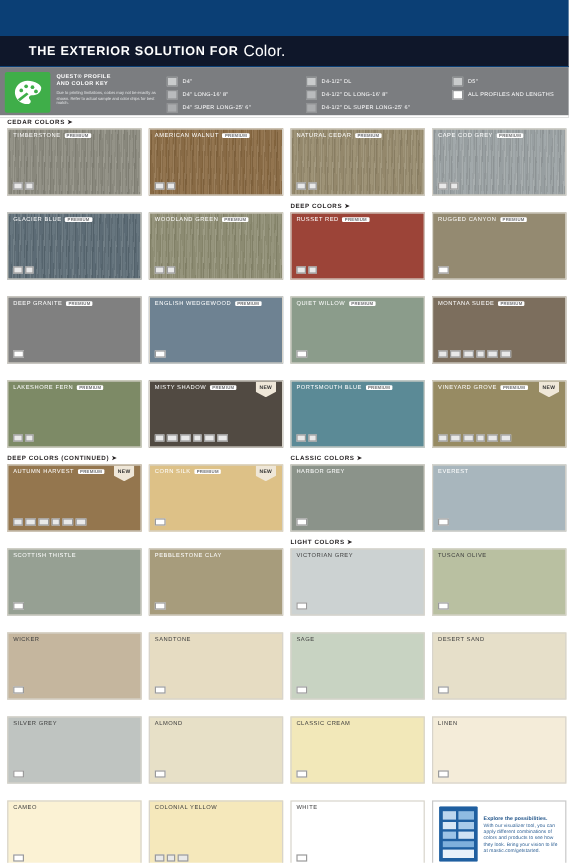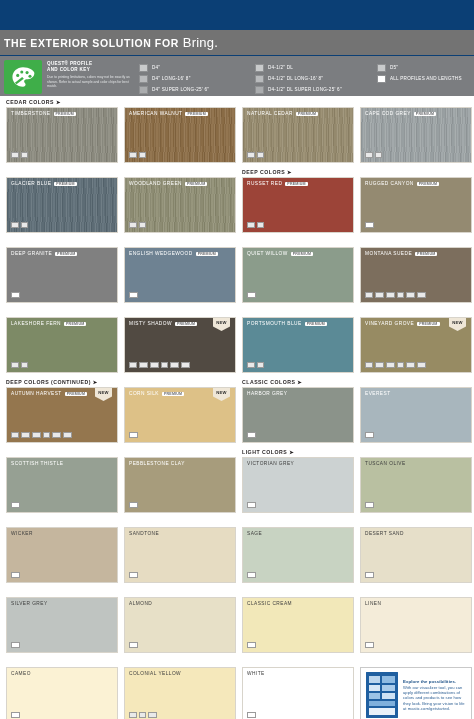--- a/index.html
+++ b/index.html
@@ -7,22 +7,22 @@
     width: 474px; height: 719px;
     background: #ffffff;
     font-family: "Liberation Sans", sans-serif;
     overflow: hidden;
   }
   .page { position: relative; width: 474px; height: 719px; background:#fff; }
 
   
   .topbar { height: 30px; background:#0b3f75; }
   .titlebar {
-    height: 26px; background:#737373;
-    display:flex; align-items:center; padding-left:4px;
+    height: 26px; background:#0f172a;
+    display:flex; align-items:center; padding-left:24px;
     border-bottom: 1px solid #0b3f75;
   }
   .title-strong {
     color:#ffffff; font-size:10.5px; font-weight:bold;
     letter-spacing:0.6px; text-transform:uppercase;
   }
   .title-light {
     color:#ffffff; font-size:13px; font-weight:normal;
     letter-spacing:0.2px; margin-left:4px;
   }
@@ -150,21 +150,21 @@
   }
 </style>
 </head>
 <body>
 
 <div class="page">
 
   <div class="topbar"></div>
   <div class="titlebar">
     <span class="title-strong">THE EXTERIOR SOLUTION FOR</span>
-    <span class="title-light">Bring.</span>
+    <span class="title-light">Color.</span>
   </div>
 
   <div class="keyband">
     <div class="key-palette">
       <svg class="palette-glyph" viewBox="0 0 32 28" aria-hidden="true">
         <path d="M16 2C8.8 2 3 7.4 3 14c0 6.6 5.8 12 13 12 2 0 3.2-1.2 3.2-2.7 0-.8-.4-1.4-.9-1.9-.5-.5-.9-1.1-.9-1.9 0-1.5 1.3-2.7 2.9-2.7H22c4.4 0 8-3.4 8-7.6C30 6.2 23.7 2 16 2z" fill="#ffffff"></path>
         <circle cx="9.5" cy="12" r="1.9" fill="#3fae49"></circle>
         <circle cx="14.5" cy="7.8" r="1.9" fill="#3fae49"></circle>
         <circle cx="21" cy="8.6" r="1.9" fill="#3fae49"></circle>
         <circle cx="24.6" cy="13" r="1.9" fill="#3fae49"></circle>

